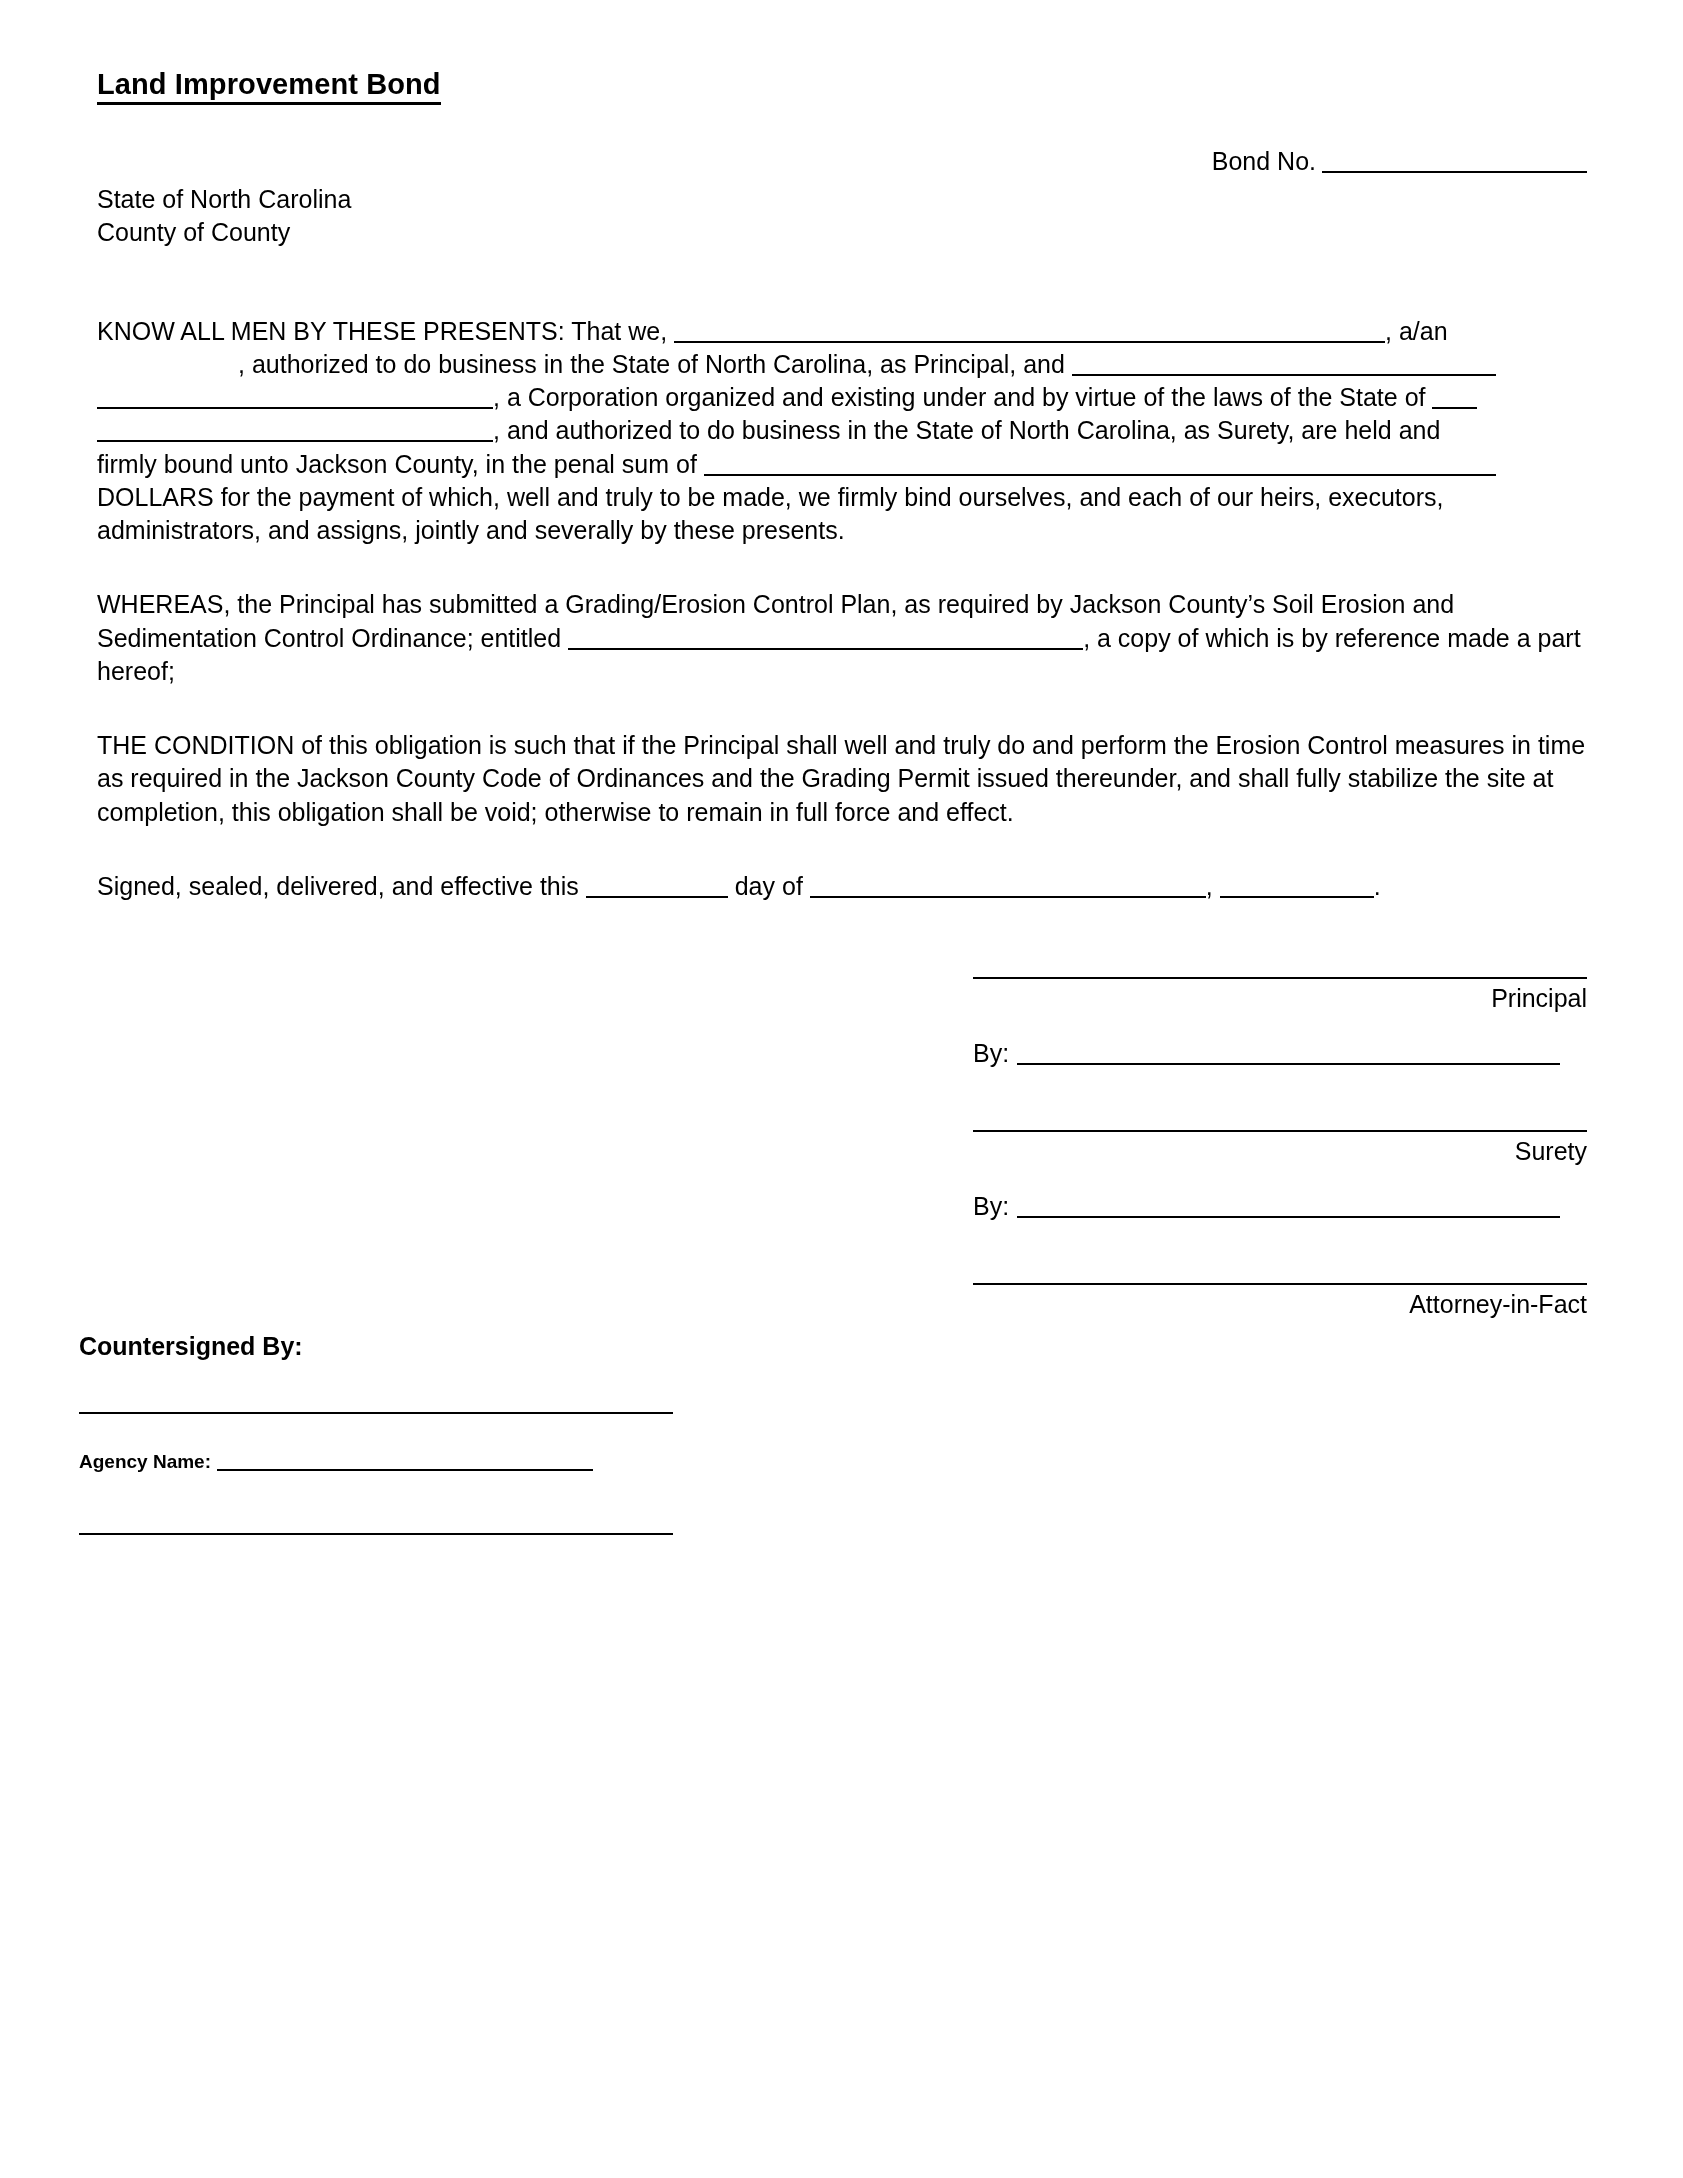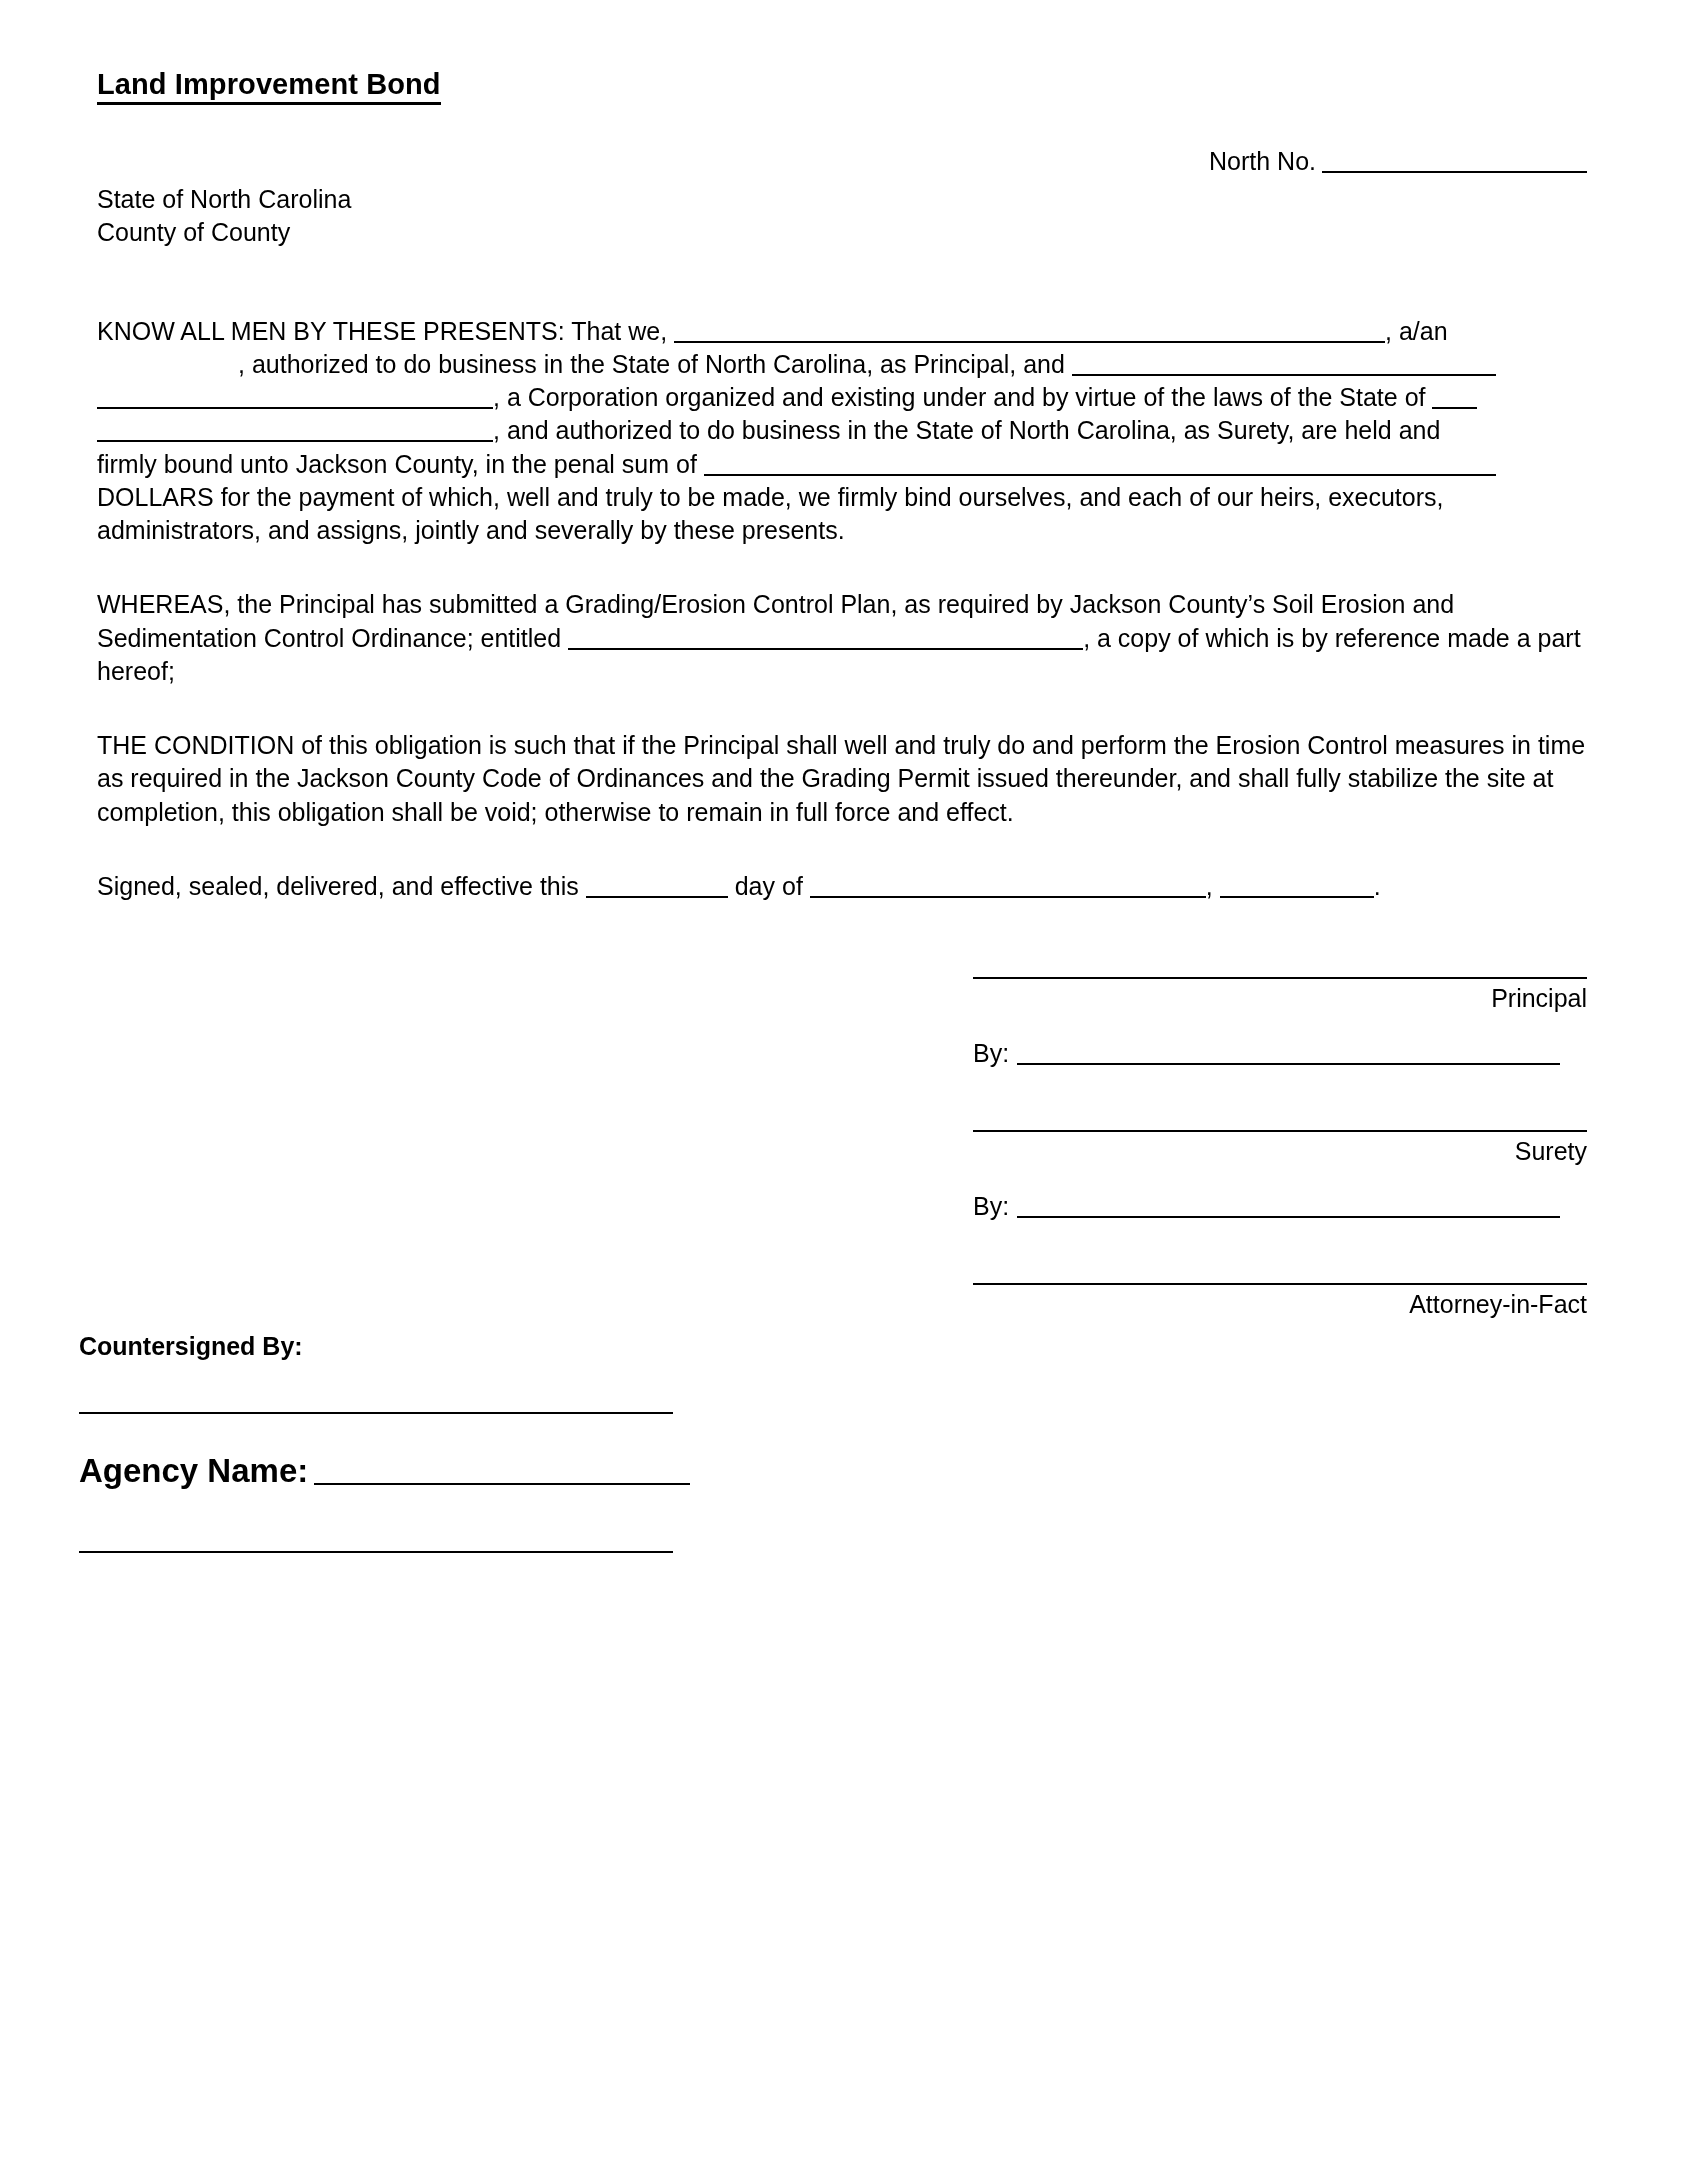--- a/index.html
+++ b/index.html
@@ -143,21 +143,21 @@
     font-size: 25px;
     font-weight: bold;
   }
   .counter-rule {
     border-bottom: 2.5px solid #000;
     height: 0;
     width: 594px;
   }
   .field-row {
     white-space: nowrap;
-    font-size: 33px;
+    font-size: 19px;
     line-height: 1.3;
   }
   .field-row .u-agency {
     display: inline-block;
     width: 376px;
     border-bottom: 2.5px solid #000;
     height: 18px;
     vertical-align: -3px;
     margin-left: 6px;
   }
@@ -174,21 +174,21 @@
 <body>
 
 <div class="page">
   <div class="content">
 
     <div>
       <h1 class="doc-title">Land Improvement Bond</h1>
     </div>
 
     <div class="bond-no-row">
-      <span>North No.</span><span class="ln"></span>
+      <span>Bond No.</span><span class="ln"></span>
     </div>
 
     <div class="addr-block">
       <div>State of North Carolina</div>
       <div>County of County</div>
     </div>
 
     <div class="gap-lg"></div>
 
     <div class="para">

